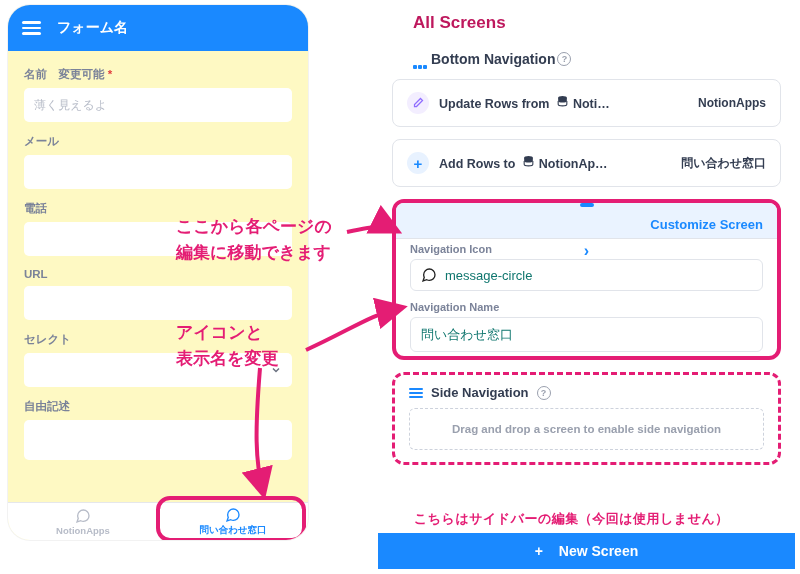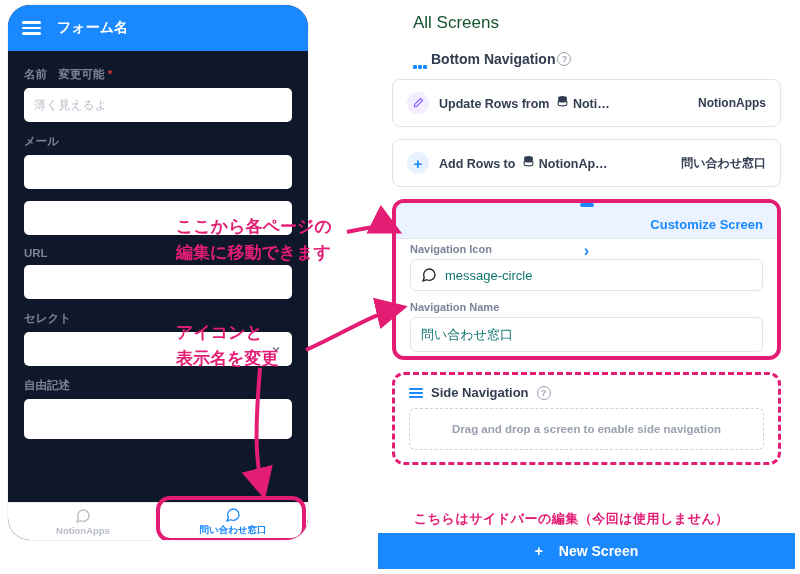--- a/index.html
+++ b/index.html
@@ -1,20 +1,20 @@
 <!DOCTYPE html>
 <html><head>
 <meta charset="utf-8">
 <style>
 * { box-sizing: border-box; margin: 0; padding: 0; font-family: -apple-system, "Segoe UI", "Hiragino Kaku Gothic ProN", sans-serif; }
 body { margin: 0; width: 800px; height: 574px; background: #fff; position: relative; overflow: hidden; }
 .stage { position: relative; width: 800px; height: 574px; }
 
 
-.mobile-pane { position: absolute; left: 8px; top: 5px; width: 300px; height: 535px; background: #0f172a; border-radius: 22px; overflow: hidden; box-shadow: 0 0 0 1px rgba(0,0,0,.05); }
+.mobile-pane { position: absolute; left: 8px; top: 5px; width: 300px; height: 535px; background: #fef9c3; border-radius: 22px; overflow: hidden; box-shadow: 0 0 0 1px rgba(0,0,0,.05); }
 .mobile-header { background: #1a89ff; height: 46px; display: flex; align-items: center; padding: 0 14px; gap: 16px; }
 .menu-icon { display:flex; flex-direction:column; gap:3px; }
 .menu-icon span { display:block; width:19px; height:2.5px; background:#fff; border-radius:2px; }
 .mobile-header-title { color: #fff; font-weight: 700; font-size: 14px; }
 .form-area { padding: 16px 16px 8px; height: 524px; overflow: hidden; }
 .field { margin-bottom: 12px; }
 .field-label { font-size: 11.5px; color: #7b8399; font-weight: 600; margin-bottom: 6px; }
 .req { color: #e03c3c; }
 .field-input { width: 100%; height: 34px; border: none; border-radius: 5px; background: #fff; padding: 0 10px; font-size: 12px; color: #333; }
 .field-input::placeholder { color: #b8bdc9; }
@@ -22,21 +22,21 @@
 .chevdown { position: absolute; right: 10px; top: 50%; transform: translateY(-50%); width: 12px; height: 12px; }
 .field-textarea { width:100%; height:40px; border:none; border-radius:5px; background:#fff; padding:8px 10px; font-size:12px; resize:none;}
 .bottom-nav { position:absolute; left:0; right:0; bottom:0; height:38px; background:#fff; display:flex; border-top:1px solid #e5e7eb; }
 .nav-tab { flex:1; display:flex; flex-direction:column; align-items:center; justify-content:center; color:#b7bcc8; font-size:9.5px; font-weight:600; gap:1px;}
 .nav-tab.active { color:#1a89ff; }
 .nav-tab svg { width:16px; height:16px; }
 .nav-highlight { position:absolute; left:148px; bottom:-2px; width:150px; height:46px; border:4px solid #e41d74; border-radius:14px; }
 
 
 .right-pane { position:absolute; left:378px; top:5px; right:5px; height:560px; }
-.all-screens { font-weight:400; font-size:17px; color:#14532d; margin: 8px 0 18px 35px;}
+.all-screens { font-weight:700; font-size:17px; color:#be185d; margin: 8px 0 18px 35px;}
 .sec-header { margin-left:35px; display:flex; align-items:center; gap:2px; margin-bottom:12px;}
 .sec-header .dots { width:16px; height:8px; }
 .dots span { display:inline-block; width:4px; height:4px; background:#1a89ff; border-radius:1px; margin-right:1px;}
 .sec-header-title { font-weight:700; font-size:14px; color:#333d51;}
 .help-circ { width:14px; height:14px; border:1px solid #9aa0ae; border-radius:50%; display:flex; align-items:center; justify-content:center; font-size:9px; color:#9aa0ae; font-weight:700;}
 
 .card { margin: 0 14px 12px 14px; border:1px solid #e1e4ea; border-radius:8px; background:#fff; padding:12px 14px; display:flex; align-items:center; gap:10px;}
 .card .cir { width:22px; height:22px; border-radius:50%; display:flex; align-items:center; justify-content:center; }
 .pencil { background:#f3eeff; }
 .plusc { background:#e8f2ff; color:#1a89ff; font-weight:800; font-size:15px;}
@@ -94,20 +94,21 @@
     <div class="form-area">
       <div class="field">
         <div class="field-label"><span>名前　変更可能</span> <span class="req">*</span></div>
         <input class="field-input" placeholder="薄く見えるよ" style="">
       </div>
       <div class="field">
         <div class="field-label">メール</div>
         <input class="field-input" style="">
       </div>
       <div class="field">
+        <div class="field-label">電話</div>
         <input class="field-input" style="">
       </div>
       <div class="field">
         <div class="field-label">URL</div>
         <input class="field-input" style="">
       </div>
       <div class="field">
         <div class="field-label">セレクト</div>
         <div class="select-wrap">
           <input class="field-input" style="">

